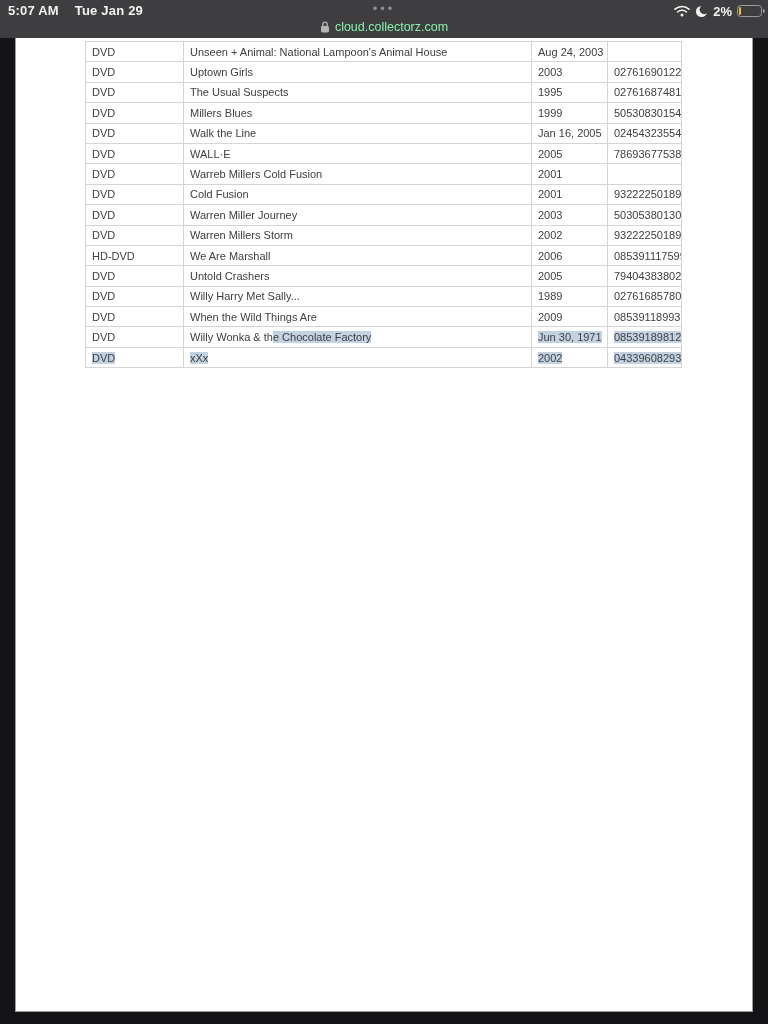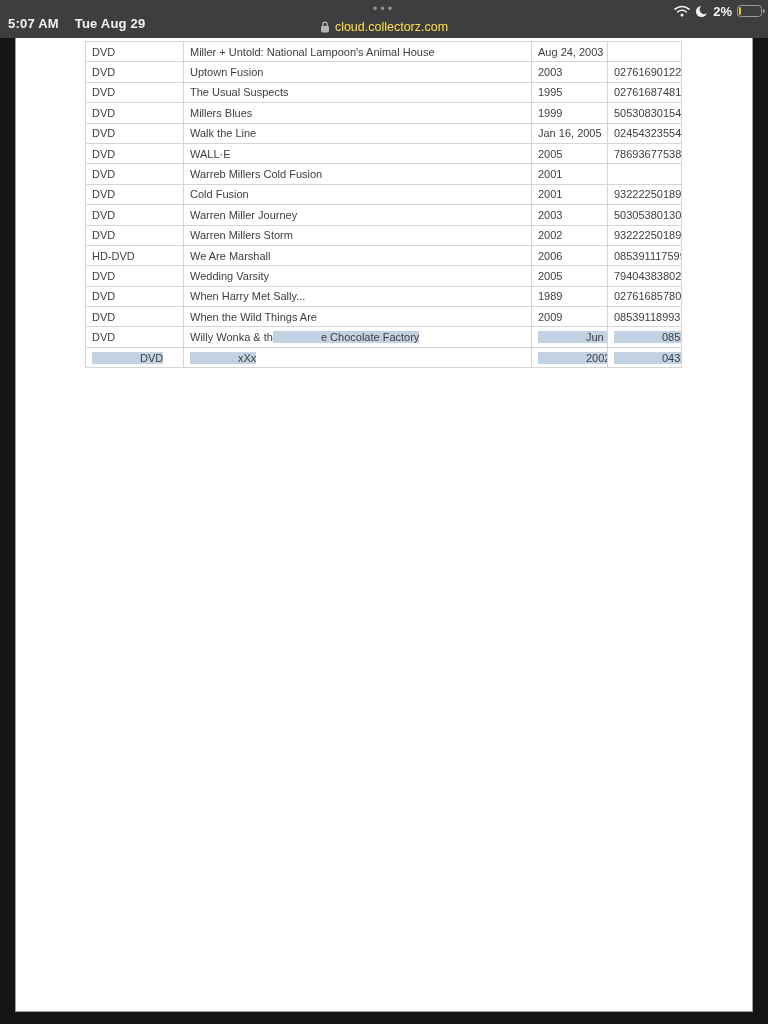--- a/index.html
+++ b/index.html
@@ -19,31 +19,31 @@
 
   
   .statusbar{
     position:absolute;top:0;left:0;width:768px;height:38px;
     background:var(--statusbar-bg);
     z-index:10;
   }
   .sb-left{
     position:absolute;left:8px;top:3px;
     color:#f2f2f2;font-size:13px;font-weight:600;letter-spacing:.2px;
-    display:flex;gap:16px;margin-top:13px;
+    display:flex;gap:16px;
   }
   .sb-dots{
     position:absolute;top:1px;left:0;width:100%;
     text-align:center;color:#919193;font-size:13px;letter-spacing:3px;
     user-select:none;
   }
   .sb-url{
     position:absolute;top:18px;left:0;width:100%;height:18px;
     display:flex;align-items:center;justify-content:center;gap:5px;
-    color:#fde047;font-size:12.5px;
+    color:#86efac;font-size:12.5px;
   }
   .sb-right{
     position:absolute;right:6px;top:3px;height:16px;
     display:flex;align-items:center;gap:5px;
     color:#f2f2f2;font-size:13px;font-weight:600;
   }
   .batt{
     position:relative;width:25px;height:12px;
     border:1px solid #9a9a9c;border-radius:3.5px;
     display:inline-block;
@@ -70,29 +70,29 @@
     margin:3px 0 0 69px;width:596px;
   }
   table.movies td{
     border:1px solid var(--tbl-border);
     height:20.4px;
     padding:0 6px;
     font-size:11px;color:#404040;
     white-space:nowrap;overflow:hidden;
     vertical-align:middle;
   }
-  .hl{background:var(--sel);padding-left:48px;}
+  .hl{background:var(--sel);}
 </style>
 </head>
 <body>
 
 <div class="statusbar">
   <div class="sb-left">
     <span>5:07 AM</span>
-    <span>Tue Aug 29</span>
+    <span>Tue Jan 29</span>
   </div>
 
   <div class="sb-dots">•••</div>
 
   <div class="sb-url">
     <span style="display:inline-flex;">
       <svg width="10" height="12" viewBox="0 0 10 12">
         <rect x="1" y="5" width="8" height="6.5" rx="1.4" fill="#b5b5b7"></rect>
         <path d="M2.8 5V3.4a2.2 2.2 0 0 1 4.4 0V5" fill="none" stroke="#b5b5b7" stroke-width="1.3"></path>
       </svg>
@@ -126,27 +126,27 @@
   <table class="movies">
     <colgroup id="cols">
         <col style="width: 98px;">
         <col style="width: 348px;">
         <col style="width: 76px;">
         <col style="width: 74px;">
       </colgroup>
     <tbody id="table-body">
         <tr>
           <td>DVD</td>
-          <td>Miller + Untold: National Lampoon's Animal House</td>
+          <td>Unseen + Animal: National Lampoon's Animal House</td>
           <td>Aug 24, 2003</td>
           <td></td>
         </tr>
         <tr>
           <td>DVD</td>
-          <td>Uptown Fusion</td>
+          <td>Uptown Girls</td>
           <td>2003</td>
           <td>027616901224</td>
         </tr>
         <tr>
           <td>DVD</td>
           <td>The Usual Suspects</td>
           <td>1995</td>
           <td>027616874818</td>
         </tr>
         <tr>
@@ -192,27 +192,27 @@
           <td>9322225018921</td>
         </tr>
         <tr>
           <td>HD-DVD</td>
           <td>We Are Marshall</td>
           <td>2006</td>
           <td>085391117599</td>
         </tr>
         <tr>
           <td>DVD</td>
-          <td>Wedding Varsity</td>
+          <td>Untold Crashers</td>
           <td>2005</td>
           <td>794043838026</td>
         </tr>
         <tr>
           <td>DVD</td>
-          <td>When Harry Met Sally...</td>
+          <td>Willy Harry Met Sally...</td>
           <td>1989</td>
           <td>027616857804</td>
         </tr>
         <tr>
           <td>DVD</td>
           <td>When the Wild Things Are</td>
           <td>2009</td>
           <td>085391189930</td>
         </tr>
         <tr>

